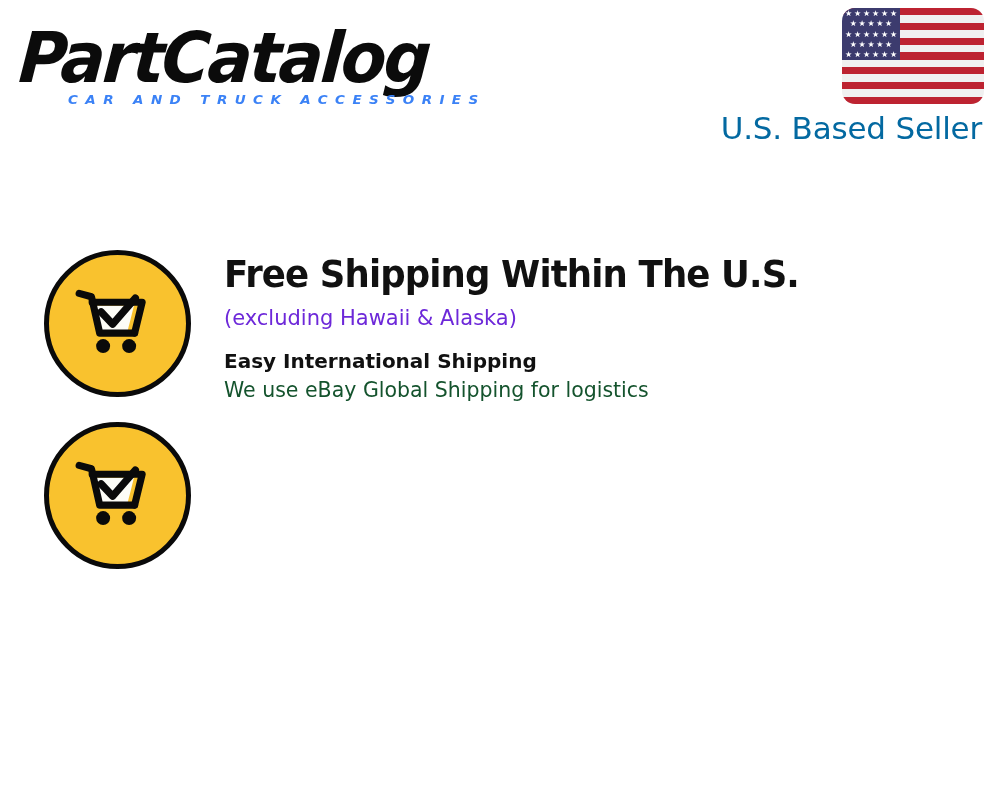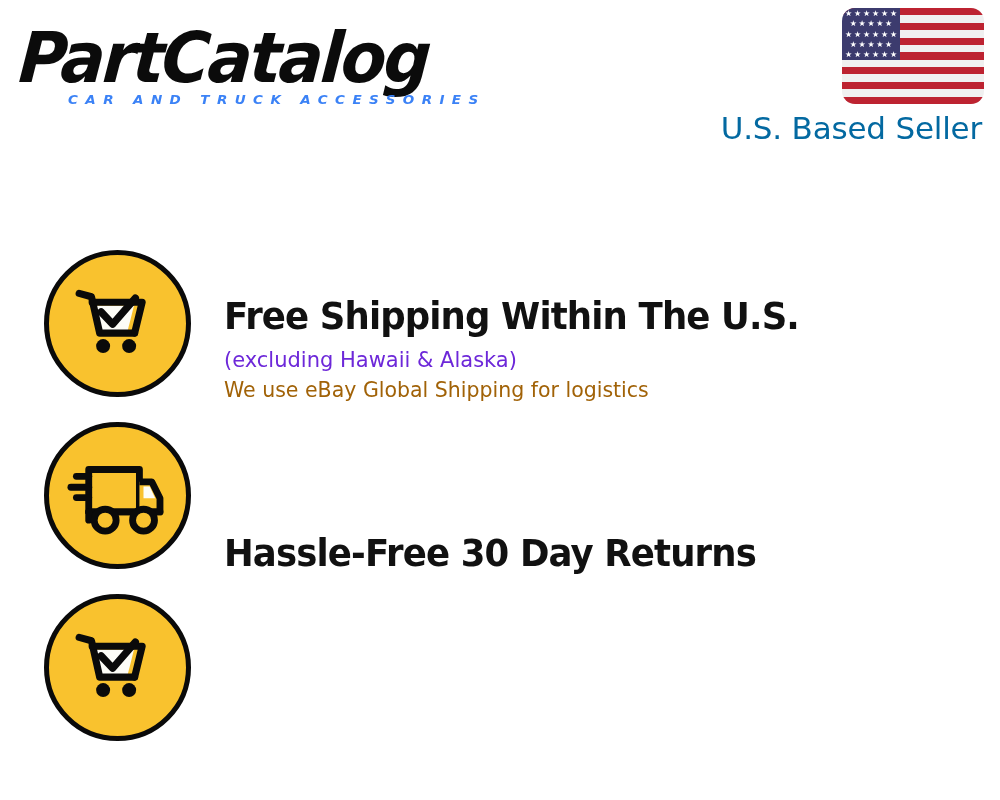--- a/index.html
+++ b/index.html
@@ -179,21 +179,21 @@
     font-size: 20px;
     line-height: 28px;
     color: #111111;
     margin-top: 14px;
     white-space: nowrap;
   }
   .subtext {
     font-family: "DejaVu Sans", sans-serif;
     font-size: 20.5px;
     line-height: 28px;
-    color: #a16207;
+    color: #14532d;
     margin-top: 1px;
     white-space: nowrap;
   }
 </style>
 </head>
 <body>
 
 <div id="header">
 
   <div id="brand-logo">
@@ -265,44 +265,25 @@
         <path d="M22 28 L31 30.5 L37 57 L62.5 57" fill="none" stroke="#0a0a0a" stroke-width="5.2" stroke-linecap="round" stroke-linejoin="round"></path>
         <path d="M31.5 34.5 L68 34.5 L62.5 57" fill="none" stroke="#0a0a0a" stroke-width="5.2" stroke-linecap="round" stroke-linejoin="round"></path>
         <path d="M38 41.5 L46.5 50.5 L63 31.5" fill="none" stroke="#0a0a0a" stroke-width="5.4" stroke-linecap="round" stroke-linejoin="round"></path>
         <circle cx="39.5" cy="66.5" r="5.1" fill="#0a0a0a"></circle>
         <circle cx="58.5" cy="66.5" r="5.1" fill="#0a0a0a"></circle>
       </svg>
     </div>
     <div class="feature-text">
       <div class="headline">Free Shipping Within The U.S.</div>
       <div class="subline">(excluding Hawaii &amp; Alaska)</div>
+      <div class="subhead">Easy International Shipping</div>
       <div class="subtext">We use eBay Global Shipping for logistics</div>
     </div>
   </div>
 
-  <div class="feature-row">
-    <div class="badge">
-      <svg class="badge-svg" viewBox="0 0 100 100">
-        <path d="M66 40 L74 40 L80 52 L80 62 L66 62 Z" fill="#fdfdf7"></path>
-        <rect x="29" y="31" width="37" height="31" fill="#f9c22e" stroke="#0a0a0a" stroke-width="5" stroke-linejoin="round"></rect>
-        <path d="M66 40 L75 40 L81 52 L81 62 L66 62" fill="#f9c22e" stroke="#0a0a0a" stroke-width="5" stroke-linejoin="round"></path>
-        <path d="M69 43.5 L73.5 43.5 L77.5 52 L69 52 Z" fill="#fdfdf7"></path>
-        <path d="M29 62 L81 62" stroke="#0a0a0a" stroke-width="5" stroke-linecap="round"></path>
-        <path d="M29 62 L29 68" stroke="#0a0a0a" stroke-width="5" stroke-linecap="round"></path>
-        <path d="M20 36 L29 36" stroke="#0a0a0a" stroke-width="5" stroke-linecap="round"></path>
-        <path d="M16 44 L29 44" stroke="#0a0a0a" stroke-width="5" stroke-linecap="round"></path>
-        <path d="M20 51.5 L29 51.5" stroke="#0a0a0a" stroke-width="5" stroke-linecap="round"></path>
-        <circle cx="41" cy="68" r="8" fill="#f9c22e" stroke="#0a0a0a" stroke-width="5"></circle>
-        <circle cx="69" cy="68" r="8" fill="#f9c22e" stroke="#0a0a0a" stroke-width="5"></circle>
-      </svg>
-    </div>
-    <div class="feature-text">
-      <div class="headline">Hassle-Free 30 Day Returns</div>
-    </div>
-  </div>
 
   <div class="feature-row">
     <div class="badge">
       <svg class="badge-svg" viewBox="0 0 100 100">
         <path d="M33 37 L62 37 L57 57 L36 57 Z" fill="#fdfdf7"></path>
         <path d="M22 28 L31 30.5 L37 57 L62.5 57" fill="none" stroke="#0a0a0a" stroke-width="5.2" stroke-linecap="round" stroke-linejoin="round"></path>
         <path d="M31.5 34.5 L68 34.5 L62.5 57" fill="none" stroke="#0a0a0a" stroke-width="5.2" stroke-linecap="round" stroke-linejoin="round"></path>
         <path d="M38 41.5 L46.5 50.5 L63 31.5" fill="none" stroke="#0a0a0a" stroke-width="5.4" stroke-linecap="round" stroke-linejoin="round"></path>
         <circle cx="39.5" cy="66.5" r="5.1" fill="#0a0a0a"></circle>
         <circle cx="58.5" cy="66.5" r="5.1" fill="#0a0a0a"></circle>

